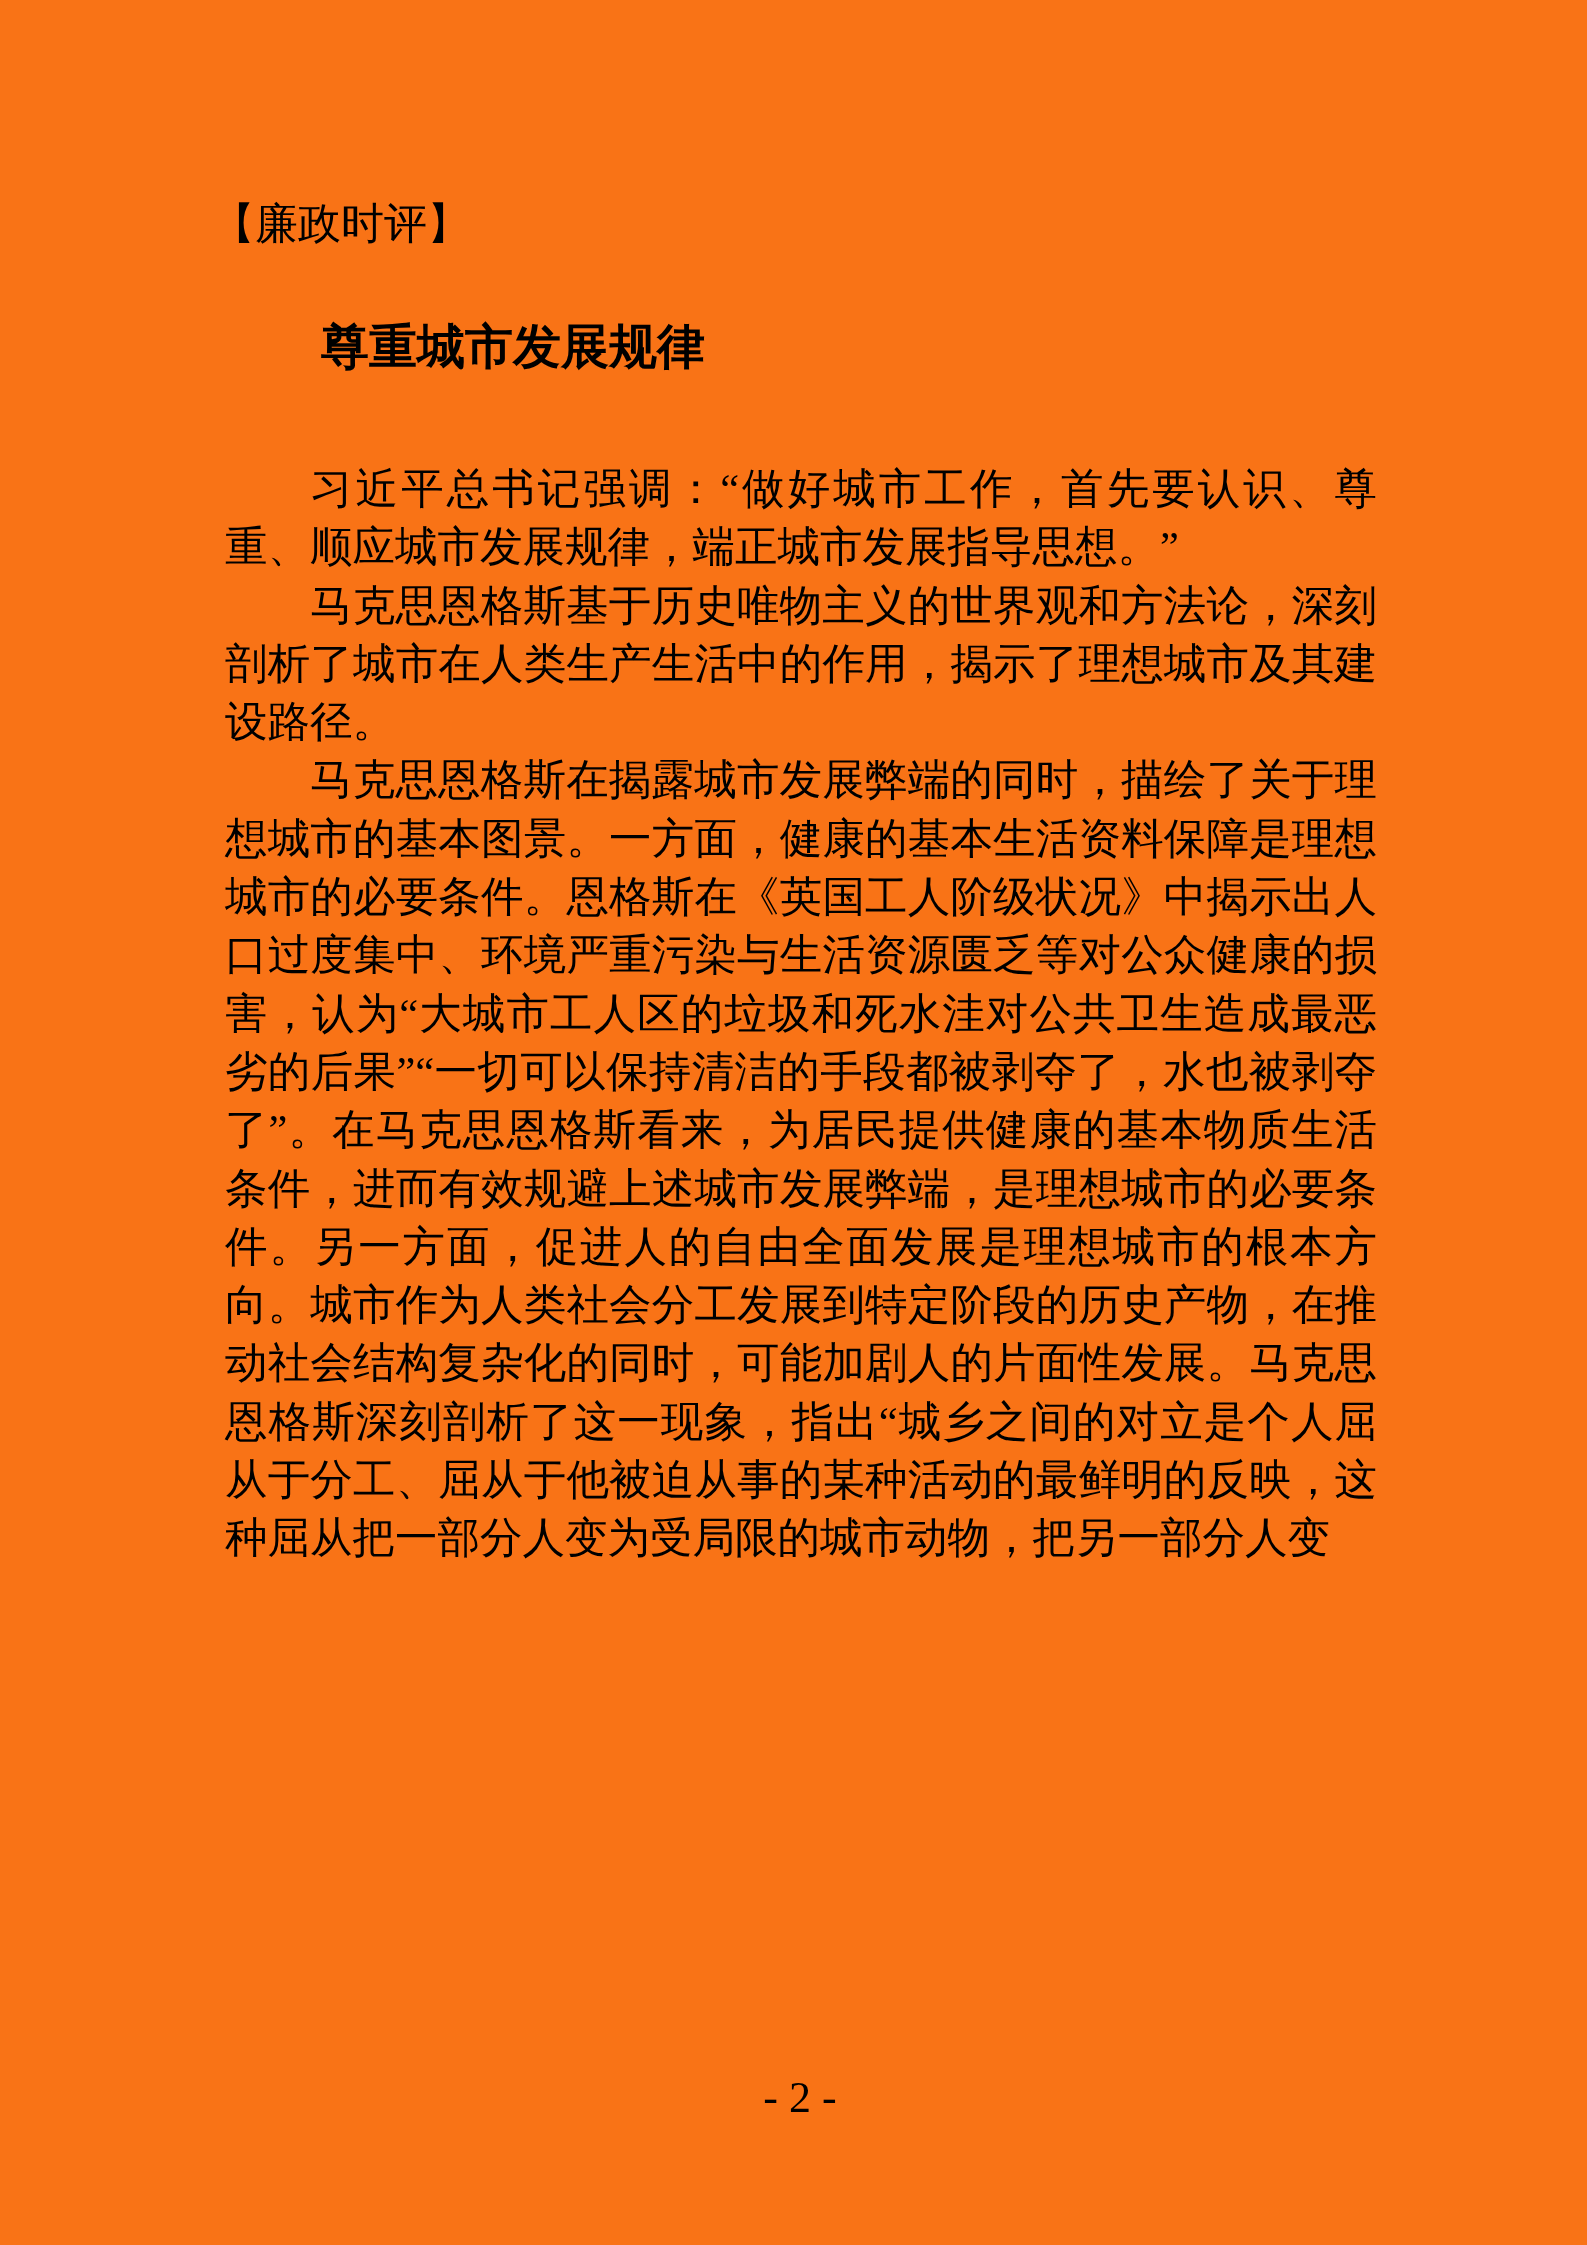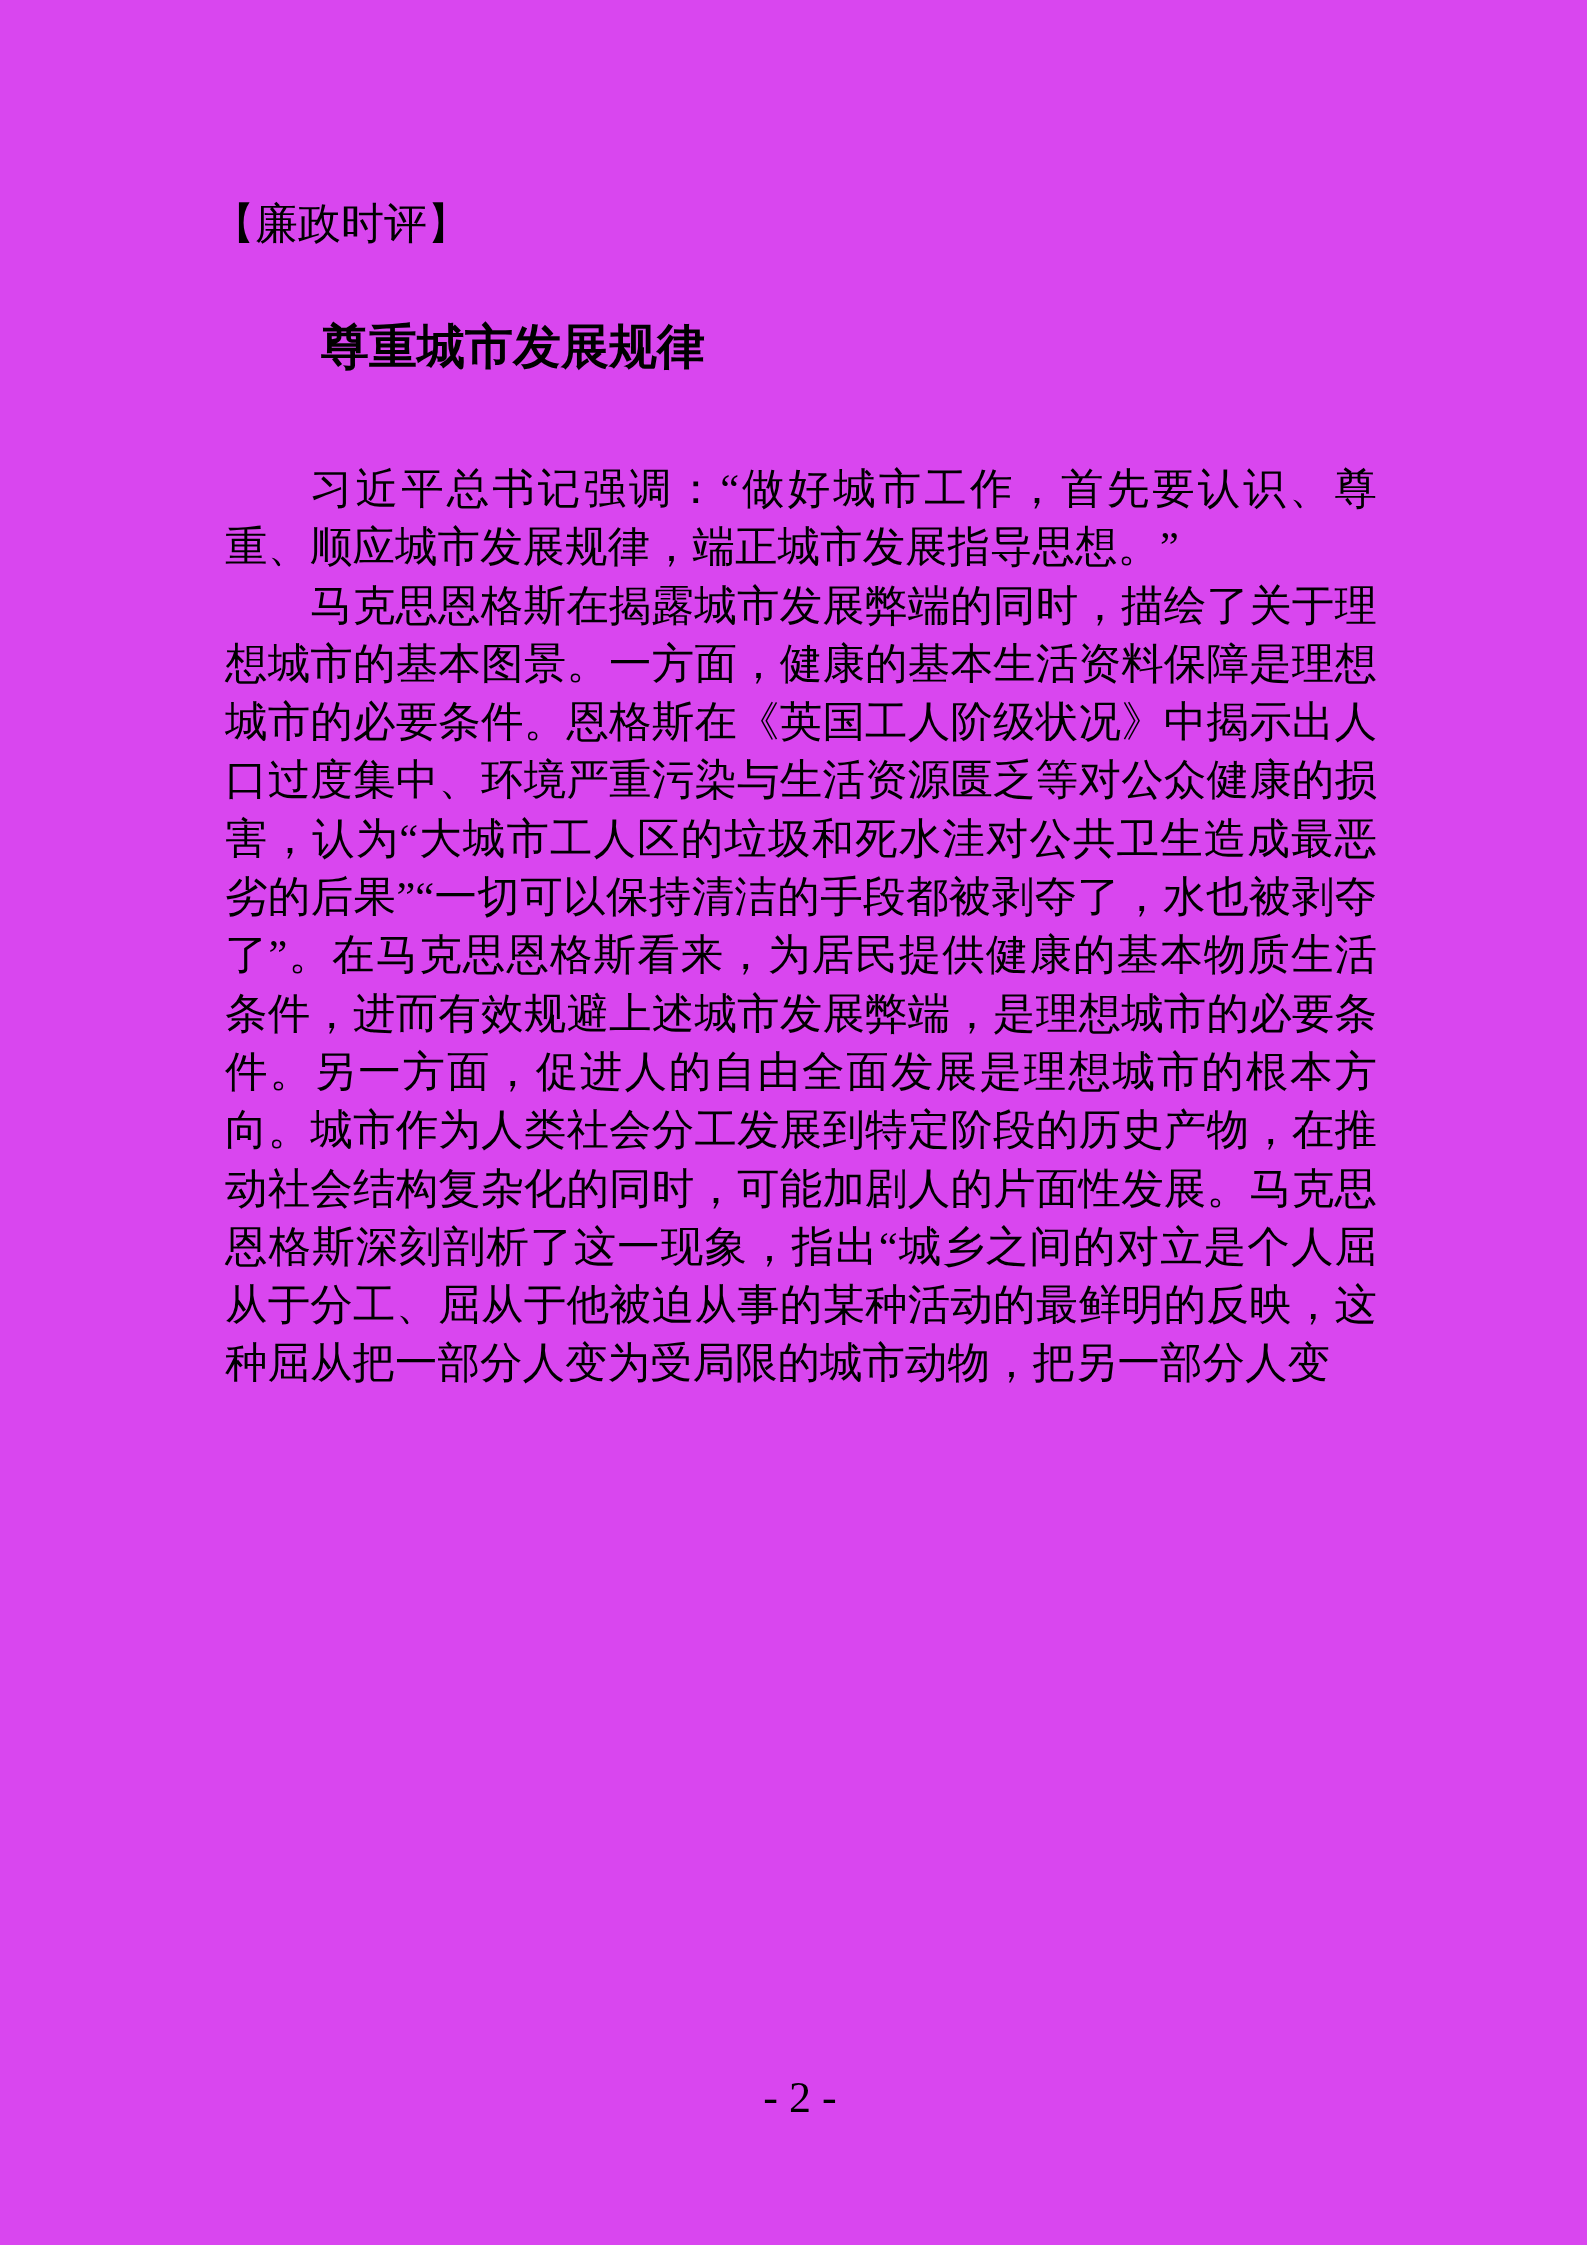--- a/index.html
+++ b/index.html
@@ -4,21 +4,21 @@
 <style>
   html, body {
     margin: 0;
     padding: 0;
     background: #ffffff;
   }
   .page {
     position: relative;
     width: 1587px;
     height: 2245px;
-    background: #d946ef;
+    background: #f97316;
     color: #000000;
     font-family: "Liberation Serif", "DejaVu Serif", serif;
     overflow: hidden;
   }
   .section-label {
     position: absolute;
     left: 212px;
     top: 198px;
     font-size: 43px;
     line-height: 1.2;
@@ -64,18 +64,19 @@
 <body>
 
 <div class="page">
 
   <div class="section-label">【廉政时评】</div>
 
   <h1 class="doc-title">尊重城市发展规律</h1>
 
   <div class="doc-body">
     <p>习近平总书记强调：“做好城市工作，首先要认识、尊重、顺应城市发展规律，端正城市发展指导思想。”</p>
+    <p>马克思恩格斯基于历史唯物主义的世界观和方法论，深刻剖析了城市在人类生产生活中的作用，揭示了理想城市及其建设路径。</p>
     <p>马克思恩格斯在揭露城市发展弊端的同时，描绘了关于理想城市的基本图景。一方面，健康的基本生活资料保障是理想城市的必要条件。恩格斯在《英国工人阶级状况》中揭示出人口过度集中、环境严重污染与生活资源匮乏等对公众健康的损害，认为“大城市工人区的垃圾和死水洼对公共卫生造成最恶劣的后果”“一切可以保持清洁的手段都被剥夺了，水也被剥夺了”。在马克思恩格斯看来，为居民提供健康的基本物质生活条件，进而有效规避上述城市发展弊端，是理想城市的必要条件。另一方面，促进人的自由全面发展是理想城市的根本方向。城市作为人类社会分工发展到特定阶段的历史产物，在推动社会结构复杂化的同时，可能加剧人的片面性发展。马克思恩格斯深刻剖析了这一现象，指出“城乡之间的对立是个人屈从于分工、屈从于他被迫从事的某种活动的最鲜明的反映，这种屈从把一部分人变为受局限的城市动物，把另一部分人变</p>
   </div>
 
   <div class="page-footer">- 2 -</div>
 
 </div>
 
 </body></html>

